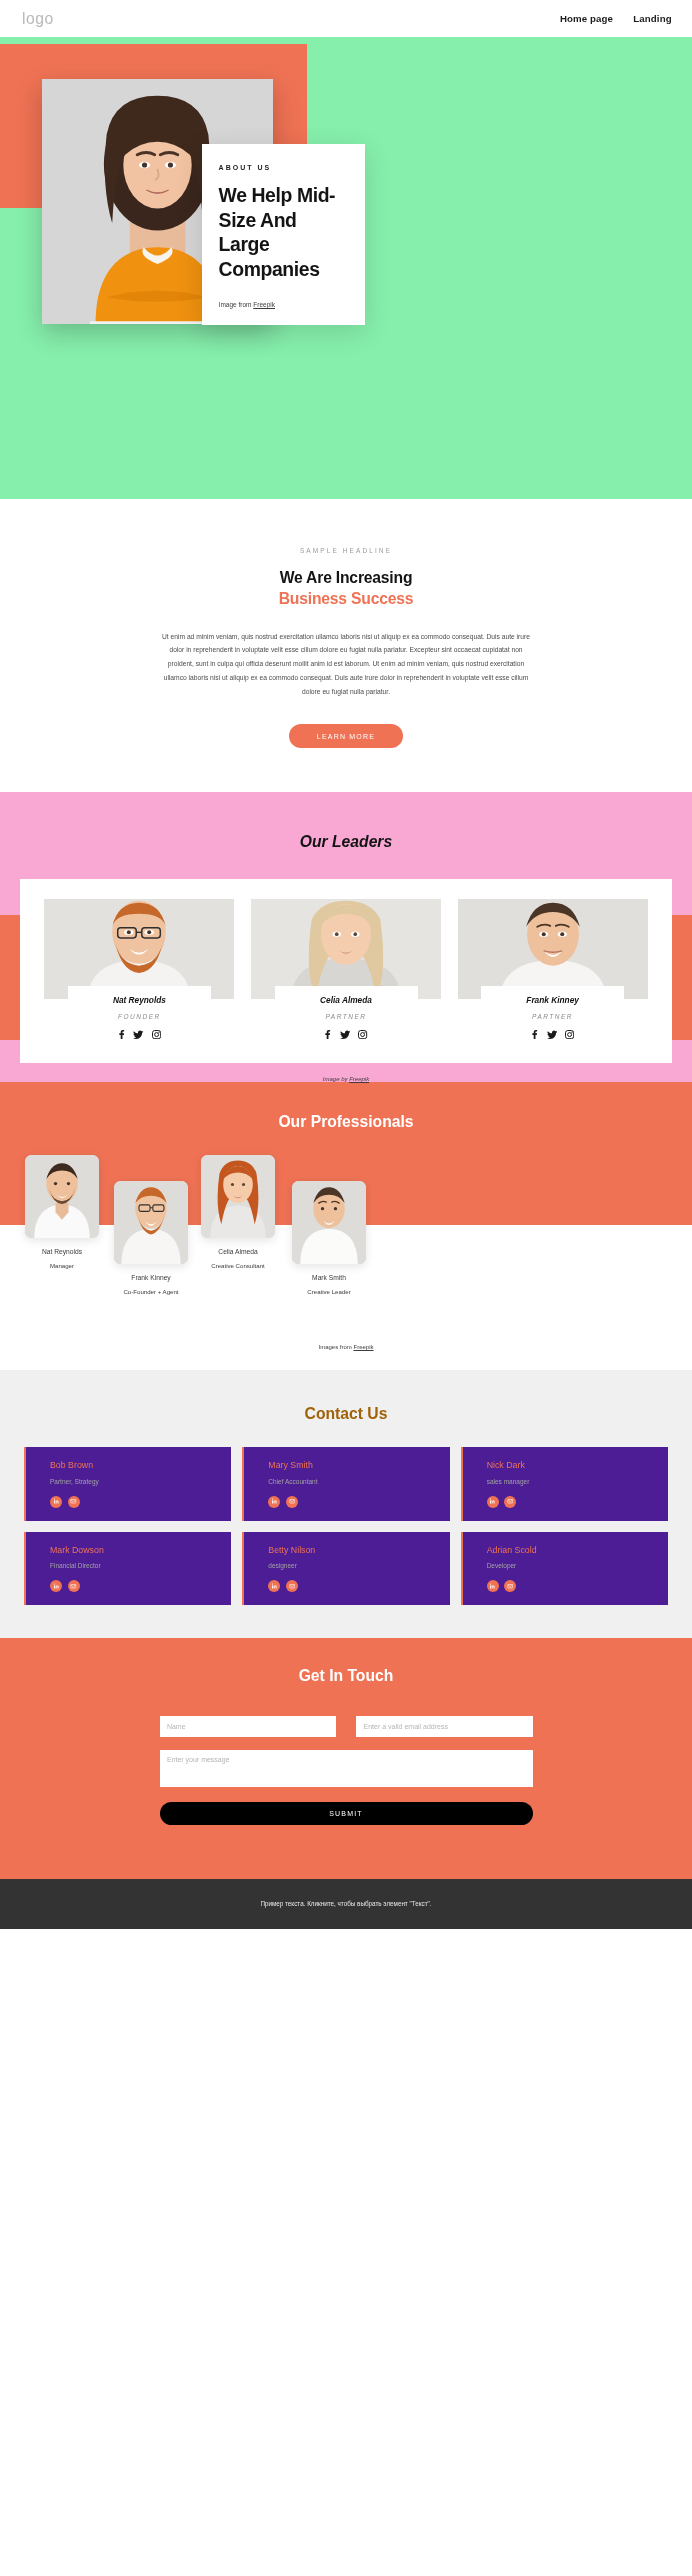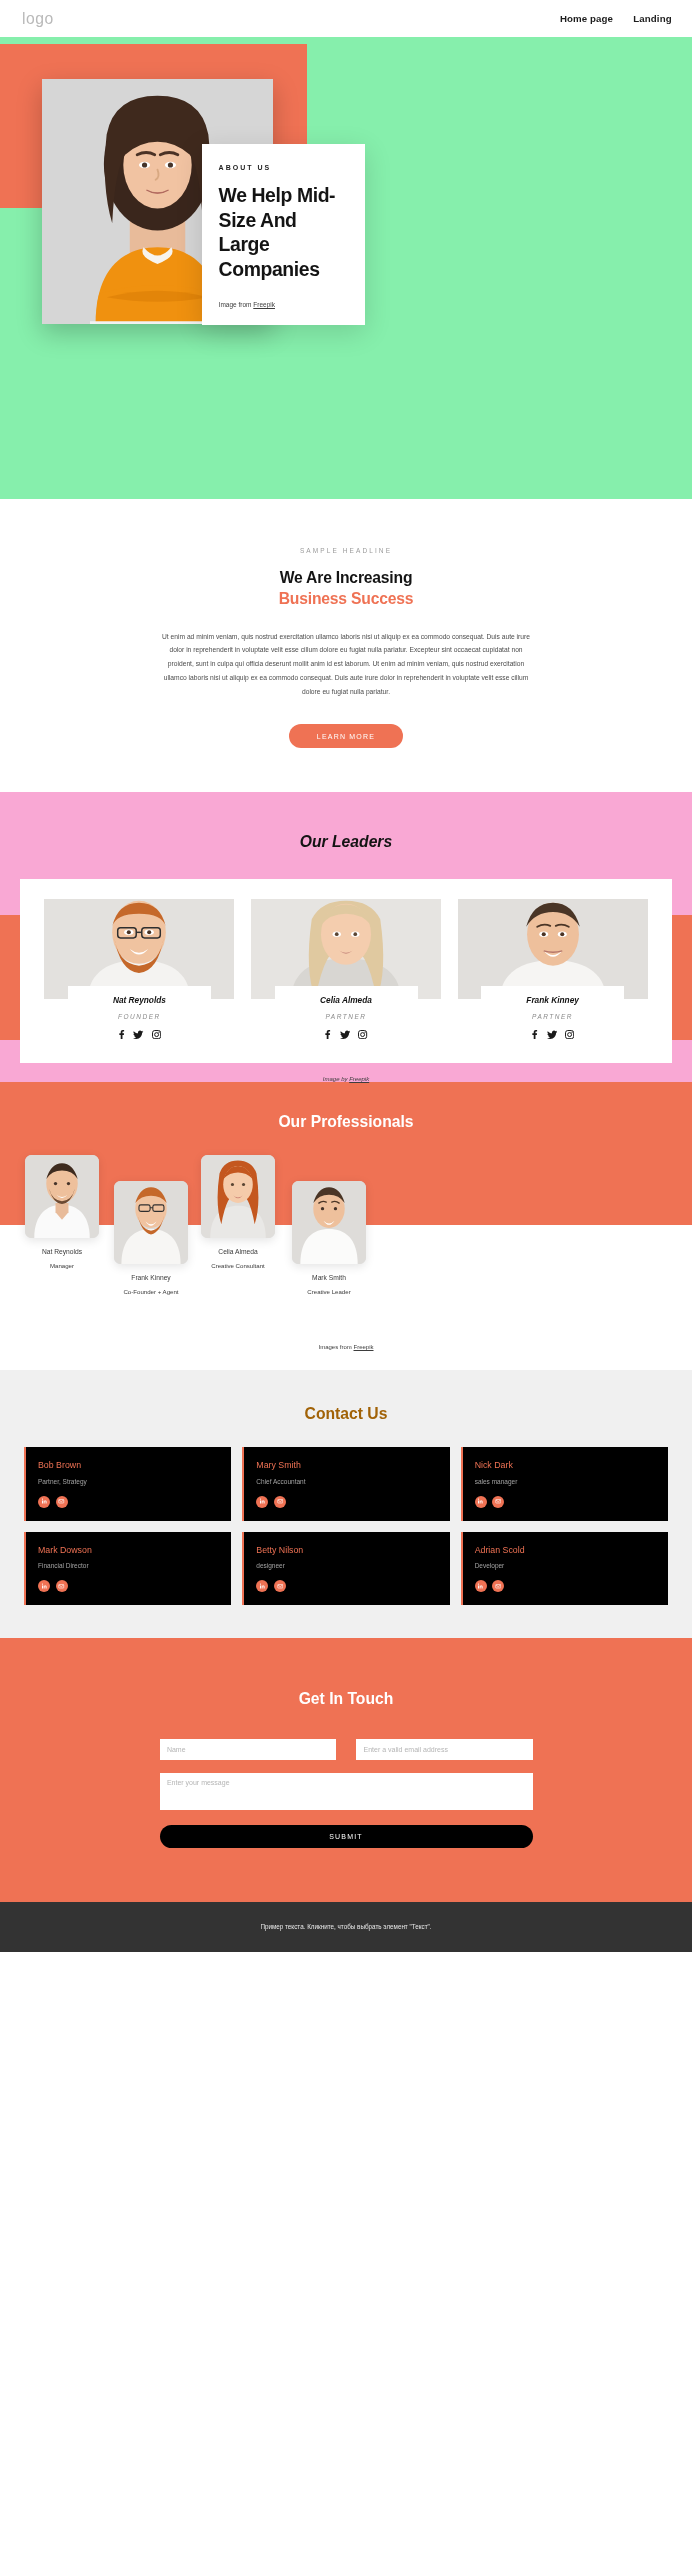--- a/index.html
+++ b/index.html
@@ -276,23 +276,23 @@
     color: #a16207;
     margin-bottom: 24px;
   }
   .contact-grid {
     display: grid;
     grid-template-columns: repeat(3, 1fr);
     gap: 11px;
     padding: 0 24px;
   }
   .contact-card {
-    background: #000000;
+    background: #4c1d95;
     border-left: 2.8px solid #ef7254;
-    padding: 13px 13px 13px 12px;
+    padding: 13px 13px 13px 24px;
     min-height: 66px;
   }
   .contact-name {
     font-size: 8.8px;
     color: #ef7254;
     font-weight: 400;
     margin-bottom: 7.4px;
   }
   .contact-role {
     font-size: 6.5px;
@@ -304,21 +304,21 @@
     width: 12px; height: 12px;
     border-radius: 50%;
     background: #ef7254;
     display: flex; align-items: center; justify-content: center;
   }
   .csoc svg { display:block; }
 
   
   .sec-touch {
     background: #ef7254;
-    padding: 52px 0 54px 0;
+    padding: 29px 0 54px 0;
   }
   .touch-title {
     text-align: center;
     font-size: 15.7px;
     font-weight: 700;
     color: #fff;
     margin-bottom: 31px;
   }
   .form-wrap { width: 373px; margin: 0 auto; }
   .form-row { display: flex; gap: 20.3px; margin-bottom: 13px; }

